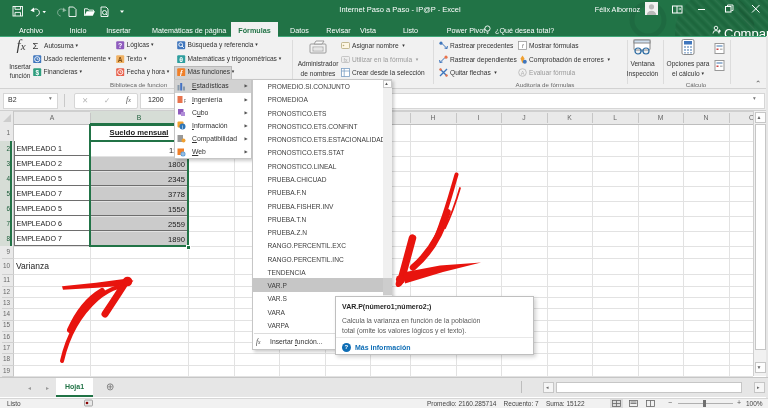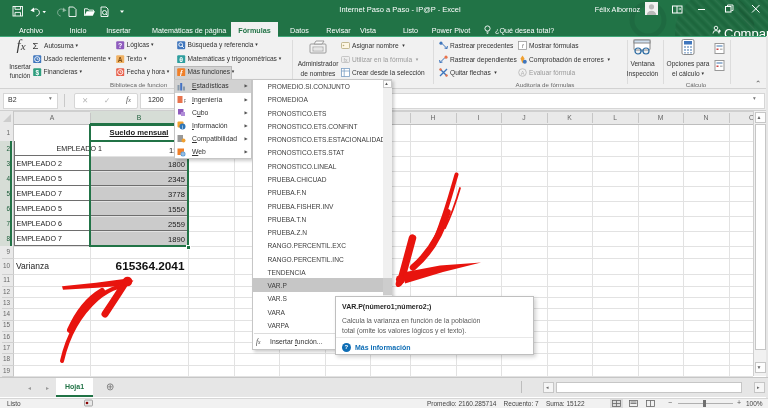--- a/index.html
+++ b/index.html
@@ -65,21 +65,21 @@
 <div class="tx" style="left:19px;top:26px;width:27px;text-align:left;font-size:7.2px;color:#fff;">Archivo</div>
 <div class="tx" style="left:68px;top:26px;width:20px;text-align:center;font-size:7.2px;color:#fff;">Inicio</div>
 <div class="tx" style="left:104px;top:26px;width:29px;text-align:center;font-size:7.2px;color:#fff;">Insertar</div>
 <div class="tx" style="left:152px;top:26px;width:73px;text-align:center;font-size:7.2px;color:#fff;">Matemáticas de página</div>
 <div class="abs" style="left:231px;top:22px;width:47px;height:14px;background:#f1f1f1;"></div>
 <div class="tx" style="left:231px;top:26px;width:47px;text-align:center;font-size:7.2px;font-weight:bold;color:#217346;">Fórmulas</div>
 <div class="tx" style="left:286px;top:26px;width:27px;text-align:center;font-size:7.2px;color:#fff;">Datos</div>
 <div class="tx" style="left:322px;top:26px;width:33px;text-align:center;font-size:7.2px;color:#fff;">Revisar</div>
 <div class="tx" style="left:356px;top:26px;width:24px;text-align:center;font-size:7.2px;color:#fff;">Vista</div>
 <div class="tx" style="left:397px;top:26px;width:27px;text-align:center;font-size:7.2px;color:#fff;">Listo</div>
-<div class="tx" style="left:429px;top:26px;width:44px;text-align:center;font-size:7.2px;color:#fff;">Power Pivot</div>
+<div class="tx" style="left:444px;top:26px;width:44px;text-align:center;font-size:7.2px;color:#fff;">Power Pivot</div>
 <svg class="abs" style="left:483px;top:25px;width:9px;height:9px;" viewBox="0 0 9 9">
 <g stroke="#fff" stroke-width="0.9" fill="none">
         <circle cx="4.5" cy="3.5" r="2.6"></circle>
         <path d="M3.4 7 h2.2 M3.8 8.3 h1.4"></path>
       </g>
     </svg>
 <div class="tx" style="left:495px;top:26px;font-size:7.2px;color:#fff;">¿Qué desea total?</div>
 <svg class="abs" style="left:712px;top:24.5px;width:10px;height:10px;" viewBox="0 0 10 10">
 <g stroke="#fff" stroke-width="0.9" fill="none">
         <circle cx="4" cy="3" r="1.8"></circle>
@@ -385,21 +385,21 @@
 <div class="tx" style="left:0;top:332.75000000000006px;width:10px;text-align:right;font-size:6.4px;line-height:7px;color:#666;">16</div>
 <div class="abs" style="left:2px;top:342.1px;width:12px;height:1px;background:#d0d0d0;"></div>
 <div class="tx" style="left:0;top:344.05px;width:10px;text-align:right;font-size:6.4px;line-height:7px;color:#666;">17</div>
 <div class="abs" style="left:2px;top:353.4px;width:12px;height:1px;background:#d0d0d0;"></div>
 <div class="tx" style="left:0;top:355.34999999999997px;width:10px;text-align:right;font-size:6.4px;line-height:7px;color:#666;">18</div>
 <div class="abs" style="left:2px;top:364.7px;width:12px;height:1px;background:#d0d0d0;"></div>
 <div class="tx" style="left:0;top:366.65000000000003px;width:10px;text-align:right;font-size:6.4px;line-height:7px;color:#666;">19</div>
 <div class="abs" style="left:2px;top:376px;width:12px;height:1px;background:#d0d0d0;"></div>
 <div class="tx" style="left:90px;top:128px;width:98px;text-align:center;font-size:7.7px;font-weight:bold;color:#1a1a1a;text-decoration:underline;">Sueldo mensual</div>
 <div class="abs" style="left:14px;top:141.3px;width:75.5px;height:15.0px;background:#fff;border-bottom:1px solid #6e6e6e;"></div>
-<div class="tx" style="left:16.5px;top:144.5px;font-size:7.1px;color:#1a1a1a;padding-left:40px;">EMPLEADO 1</div>
+<div class="tx" style="left:16.5px;top:144.5px;font-size:7.1px;color:#1a1a1a;">EMPLEADO 1</div>
 <div class="abs" style="left:14px;top:156.3px;width:75.5px;height:15.0px;background:#fff;border-bottom:1px solid #6e6e6e;"></div>
 <div class="tx" style="left:16.5px;top:159.5px;font-size:7.1px;color:#1a1a1a;">EMPLEADO 2</div>
 <div class="abs" style="left:14px;top:171.3px;width:75.5px;height:15.0px;background:#fff;border-bottom:1px solid #6e6e6e;"></div>
 <div class="tx" style="left:16.5px;top:174.5px;font-size:7.1px;color:#1a1a1a;">EMPLEADO 5</div>
 <div class="abs" style="left:14px;top:186.3px;width:75.5px;height:15.0px;background:#fff;border-bottom:1px solid #6e6e6e;"></div>
 <div class="tx" style="left:16.5px;top:189.5px;font-size:7.1px;color:#1a1a1a;">EMPLEADO 7</div>
 <div class="abs" style="left:14px;top:201.3px;width:75.5px;height:15.0px;background:#fff;border-bottom:1px solid #6e6e6e;"></div>
 <div class="tx" style="left:16.5px;top:204.5px;font-size:7.1px;color:#1a1a1a;">EMPLEADO 5</div>
 <div class="abs" style="left:14px;top:216.3px;width:75.5px;height:15.0px;background:#fff;border-bottom:1px solid #6e6e6e;"></div>
 <div class="tx" style="left:16.5px;top:219.5px;font-size:7.1px;color:#1a1a1a;">EMPLEADO 6</div>
@@ -416,21 +416,20 @@
 <div class="abs" style="left:90px;top:217.3px;width:97px;height:14.0px;background:#cbcbcb;border-bottom:1px solid #6e6e6e;"></div>
 <div class="tx" style="left:90px;top:219.8px;width:95px;text-align:right;font-size:7.6px;color:#1a1a1a;">2559</div>
 <div class="abs" style="left:90px;top:232.3px;width:97px;height:14.0px;background:#cbcbcb;border-bottom:1px solid #6e6e6e;"></div>
 <div class="tx" style="left:90px;top:234.8px;width:95px;text-align:right;font-size:7.6px;color:#1a1a1a;">1890</div>
 <div class="abs" style="left:13.5px;top:141.3px;width:1px;height:105px;background:#6e6e6e;"></div>
 <div class="tx" style="left:90px;top:145.5px;width:96px;text-align:right;font-size:7.6px;color:#222;">1200</div>
 <div class="abs" style="left:89px;top:123.5px;width:100px;height:123.5px;border:2px solid #217346;"></div>
 <div class="abs" style="left:89px;top:140.3px;width:100px;height:2px;background:#217346;"></div>
 <div class="abs" style="left:186px;top:244.5px;width:5px;height:5px;background:#217346;border:1px solid #fff;"></div>
 <div class="tx" style="left:16px;top:261px;font-size:8.5px;color:#222;">Varianza</div>
-<div class="tx" style="left:90px;top:258.5px;width:94.5px;text-align:right;font-size:11.8px;font-weight:bold;color:#111;">615364.2041</div>
 <div class="abs" style="left:753px;top:111px;width:13px;height:265px;background:#f1f1f1;border-left:1px solid #cfcfcf;"></div>
 <div class="abs" style="left:754.5px;top:112px;width:11px;height:11px;background:#fdfdfd;border:1px solid #c6c6c6;"></div>
 <div class="tx" style="left:756.5px;top:113.5px;font-size:5px;color:#666;">▲</div>
 <div class="abs" style="left:754.5px;top:124px;width:11px;height:226px;background:#fff;border:1px solid #c6c6c6;"></div>
 <div class="abs" style="left:754.5px;top:362px;width:11px;height:11px;background:#fdfdfd;border:1px solid #c6c6c6;"></div>
 <div class="tx" style="left:756.5px;top:363.5px;font-size:5px;color:#666;">▼</div>
 <div class="abs" style="left:766px;top:36px;width:2px;height:372px;background:#e6e6e6;"></div>
 <div class="abs" style="left:0;top:376.5px;width:768px;height:20.5px;background:#e6e6e6;border-top:1px solid #c6c6c6;"></div>
 <div class="tx" style="left:28px;top:383.5px;font-size:6px;color:#9a9a9a;">◂</div>
 <div class="tx" style="left:46px;top:383.5px;font-size:6px;color:#9a9a9a;">▸</div>

